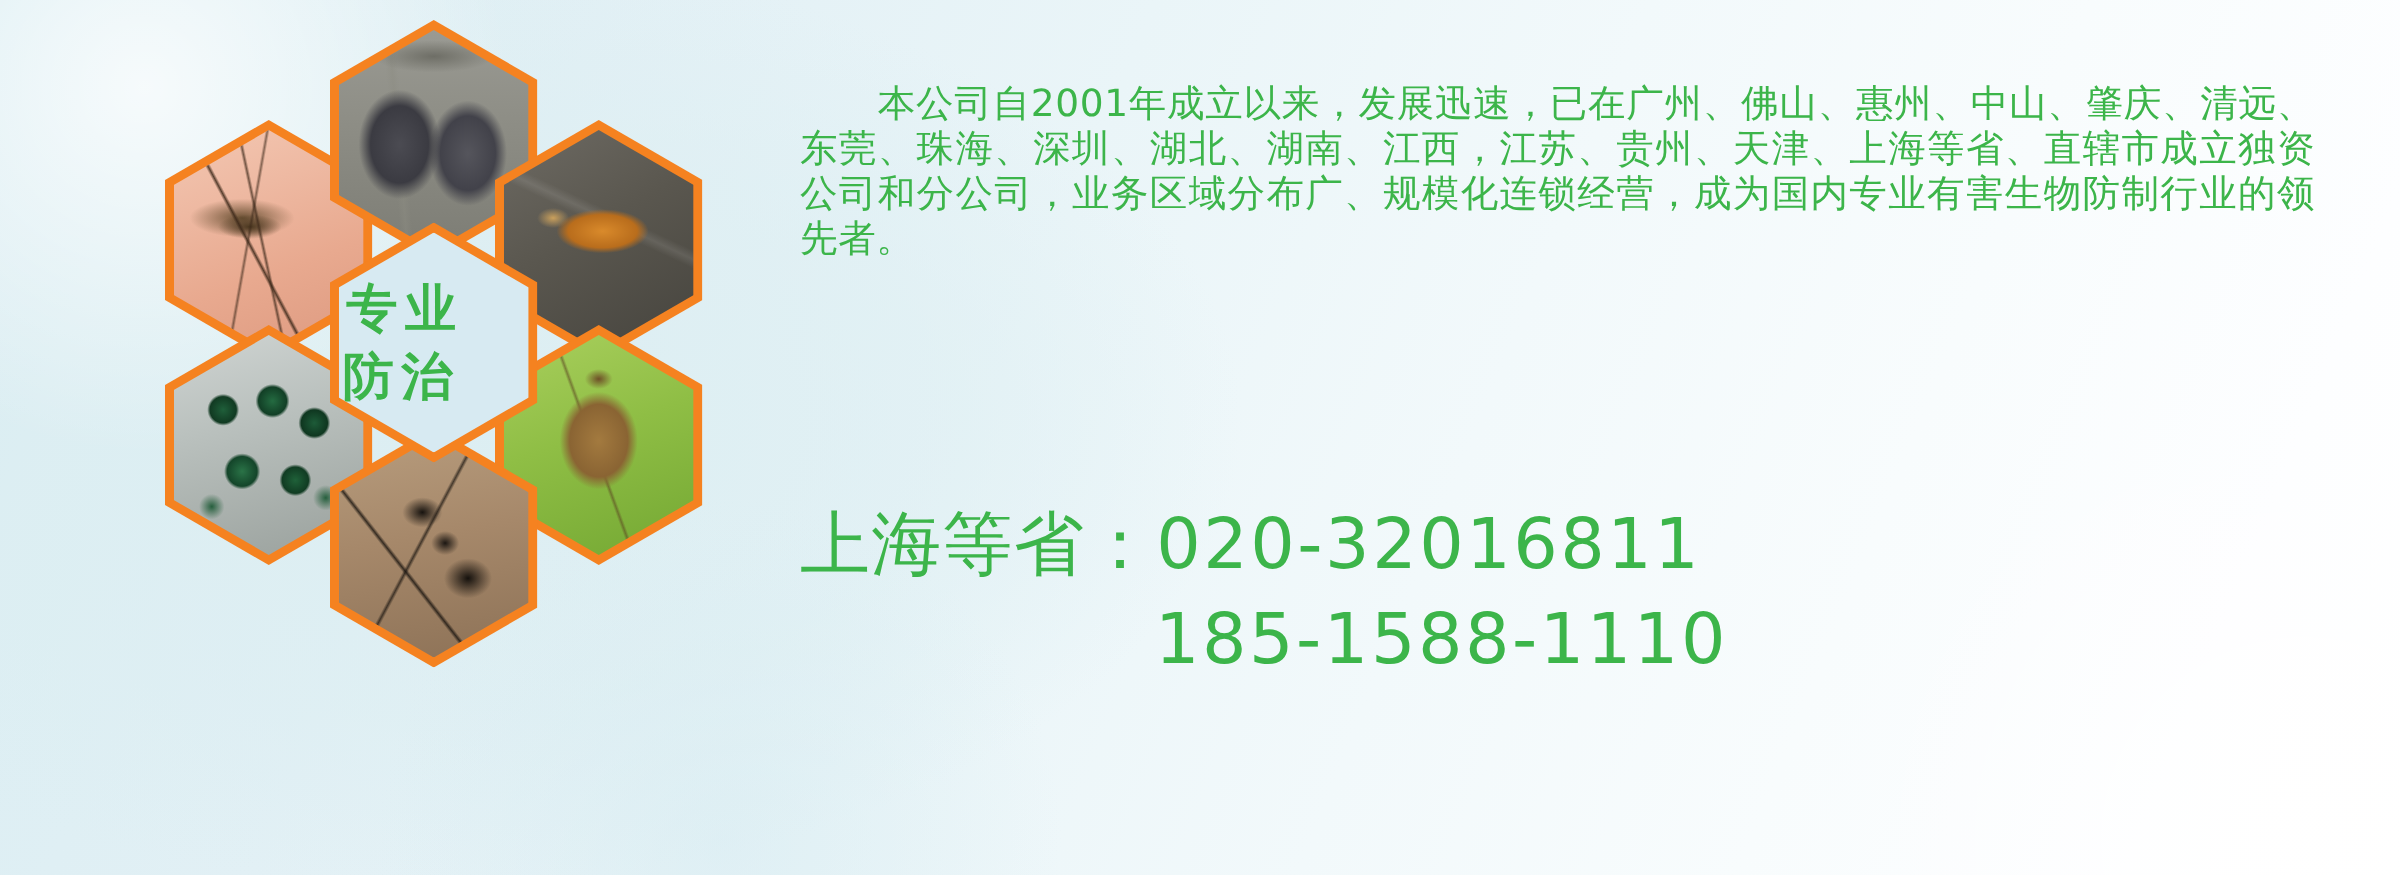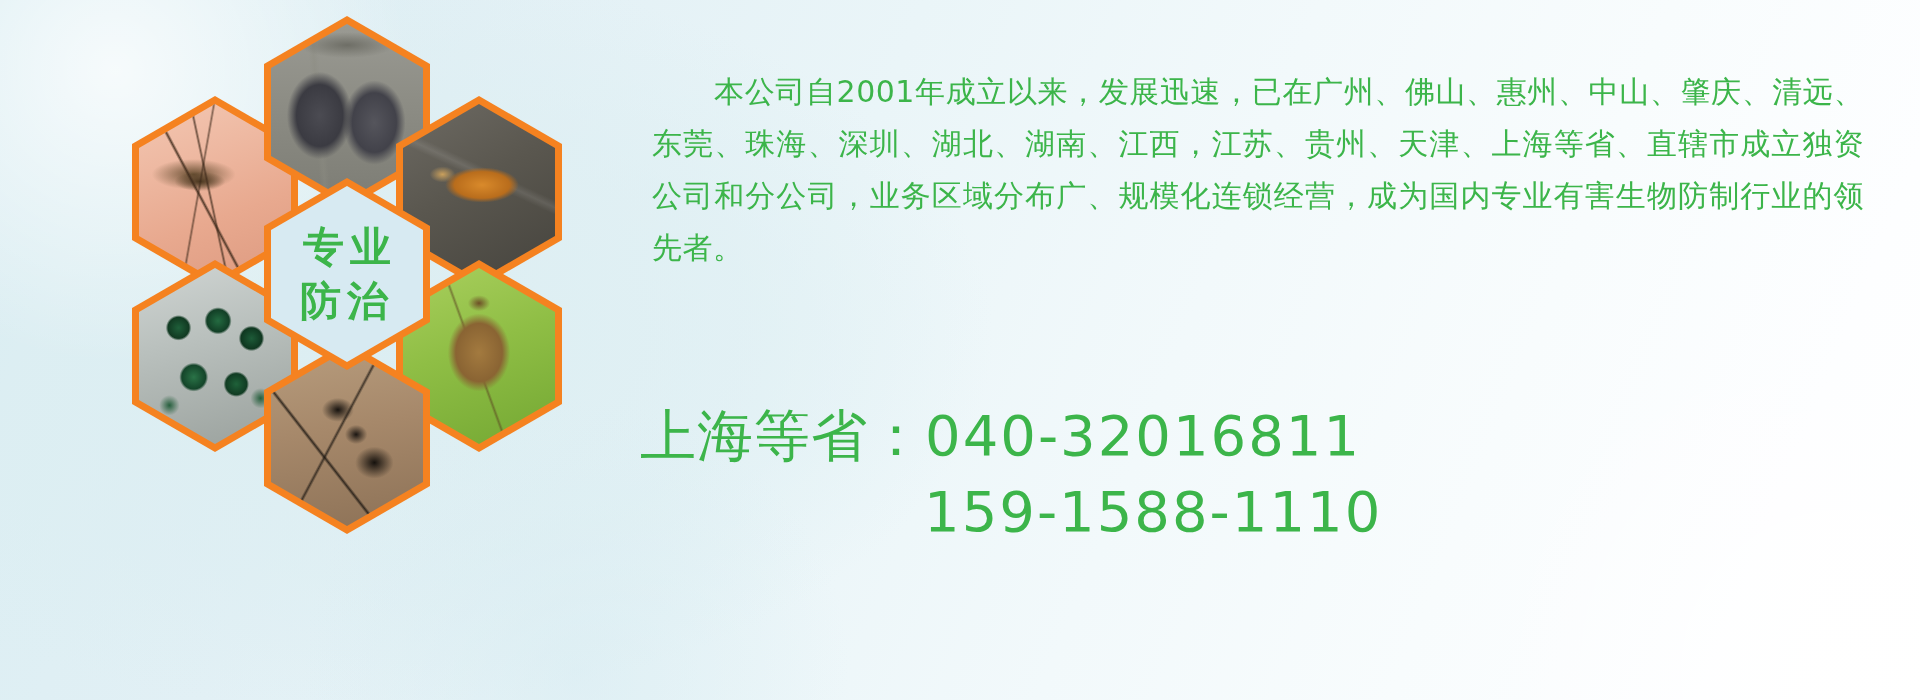--- a/index.html
+++ b/index.html
@@ -70,21 +70,21 @@
   .hex.h-mosq    { left: 36px;  top: 84px; }
   .hex.h-fly     { left: 36px;  top: 248px; }
   .hex.h-stink   { left: 300px; top: 248px; }
   .hex.h-ant     { left: 168px; top: 330px; }
   .hex.h-center  { left: 168px; top: 166px; }
 
   .hex.h-center .inner {
     background: #d7eaf2;
     display: flex;
     flex-direction: column;
-    align-items: center;
+    align-items: flex-start;
     justify-content: center;
   }
   #hex-caption {
     color: #3cb54a;
     font-weight: 700;
     font-size: 41px;
     line-height: 1.32;
     letter-spacing: 6px;
     text-align: center;
     text-indent: 6px;
@@ -175,26 +175,26 @@
   #copy {
     position: absolute;
     left: 640px;
     top: 0;
     width: 1230px;
     height: 700px;
   }
 
   #intro {
     position: absolute;
-    left: 12px;
+    left: 0;
     top: 36px;
     width: 1212px;
     color: #3cb54a;
     font-size: 30px;
-    line-height: 52px;
+    line-height: 36px;
     font-weight: 500;
     text-align: justify;
     text-justify: inter-character;
     letter-spacing: 0.5px;
   }
   #intro .indent { display: inline-block; width: 62px; }
 
   #contact {
     position: absolute;
     left: 0;
@@ -262,19 +262,19 @@
       </div>
     </div>
 
   </div>
 
   <div id="copy">
 
     <p id="intro"><span class="indent"></span><span>本公司自2001年成立以来，发展迅速，已在广州、佛山、惠州、中山、肇庆、清远、东莞、珠海、深圳、湖北、湖南、江西，江苏、贵州、天津、上海等省、直辖市成立独资公司和分公司，业务区域分布广、规模化连锁经营，成为国内专业有害生物防制行业的领先者。</span></p>
 
     <div id="contact">
-      <span class="line1"><span>上海等省：</span><span class="phone-num">040-32016811</span></span>
-      <span class="line2"><span class="phone-num">159-1588-1110</span></span>
+      <span class="line1"><span>上海等省：</span><span class="phone-num">020-32016811</span></span>
+      <span class="line2"><span class="phone-num">185-1588-1110</span></span>
     </div>
 
   </div>
 
 </div>
 
 </body></html>

